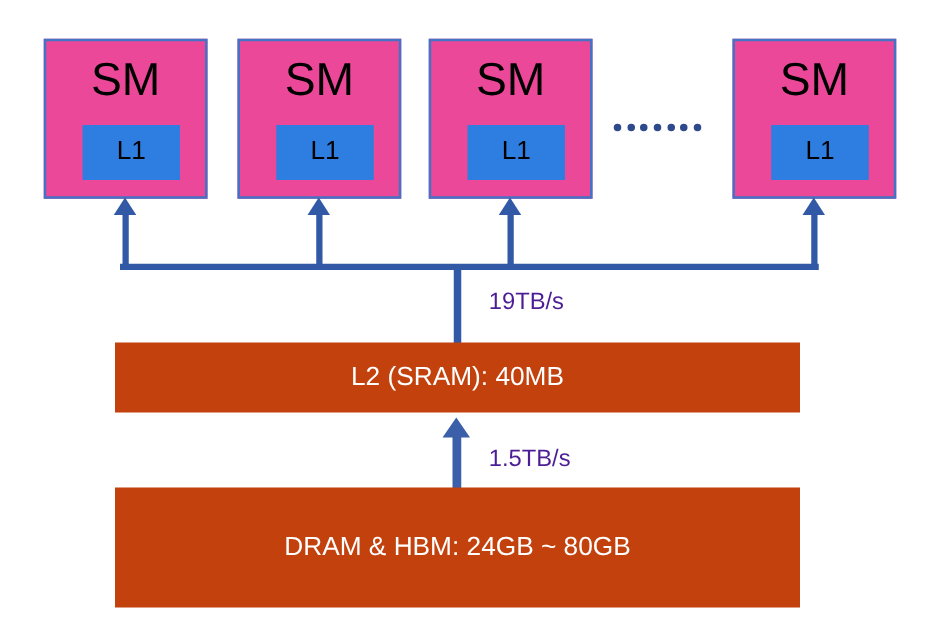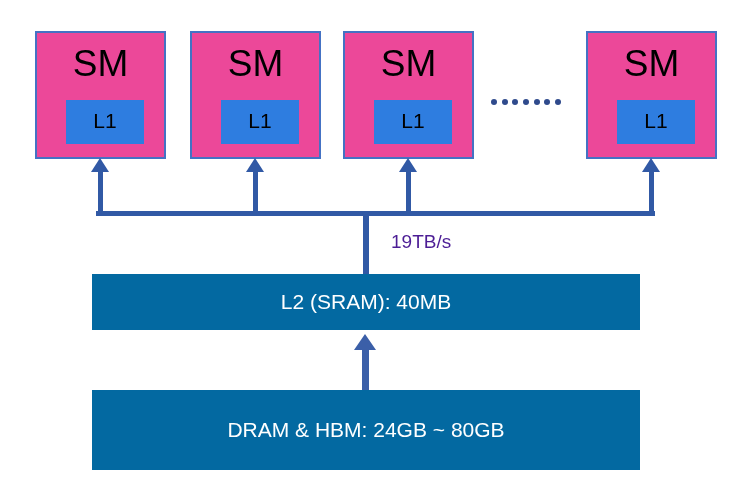--- a/index.html
+++ b/index.html
@@ -139,29 +139,29 @@
     white-space: nowrap;
   }
   #bw-l2 { left: 391px; top: 230px; }
   #bw-dram { left: 391px; top: 356px; }
 
   
   .mem-box {
     position: absolute;
     left: 92px;
     width: 548px;
-    background: #0369a1;
+    background: #c2410c;
     color: #ffffff;
     display: flex;
     align-items: center;
     justify-content: center;
     box-sizing: border-box;
   }
   #l2-box { top: 274px; height: 56px; }
-  #dram-box { top: 390px; height: 80px; }
+  #dram-box { top: 390px; height: 96px; }
   .mem-text {
     font-size: 21px;
     line-height: 26px;
     color: #ffffff;
     white-space: nowrap;
   }
 </style>
 </head>
 <body>
 
@@ -222,18 +222,19 @@
   <div class="conn-stem"></div>
 
   <div class="bw-label" id="bw-l2">19TB/s</div>
 
   <div class="mem-box" id="l2-box">
     <div class="mem-text">L2 (SRAM): 40MB</div>
   </div>
 
   <div class="mem-arrow-stem"></div>
   <div class="mem-arrow-head"></div>
+  <div class="bw-label" id="bw-dram">1.5TB/s</div>
 
   <div class="mem-box" id="dram-box">
     <div class="mem-text">DRAM &amp; HBM: 24GB ~ 80GB</div>
   </div>
 
 </div>
 
 </body></html>

